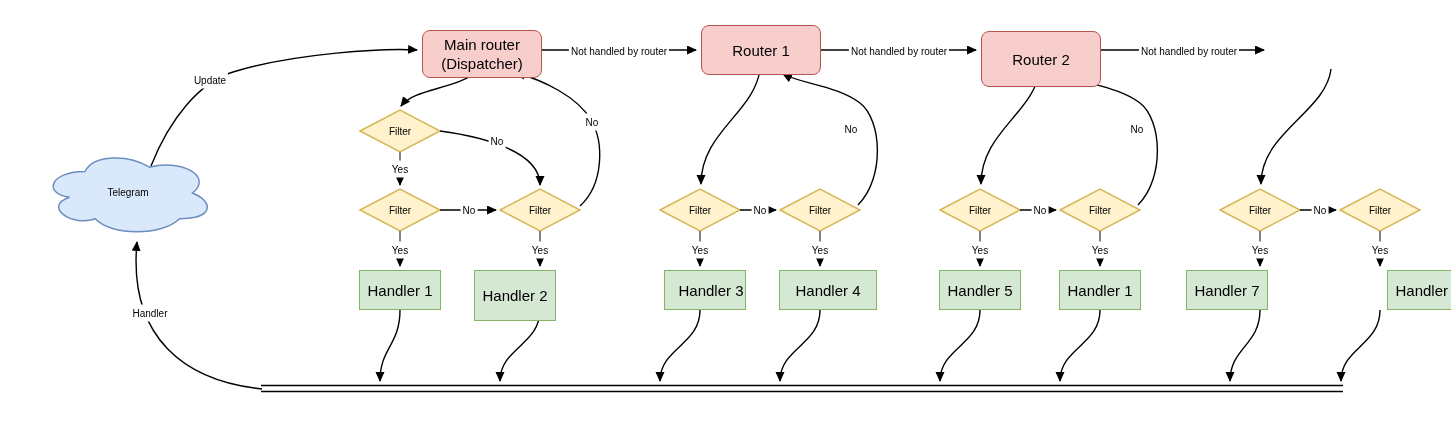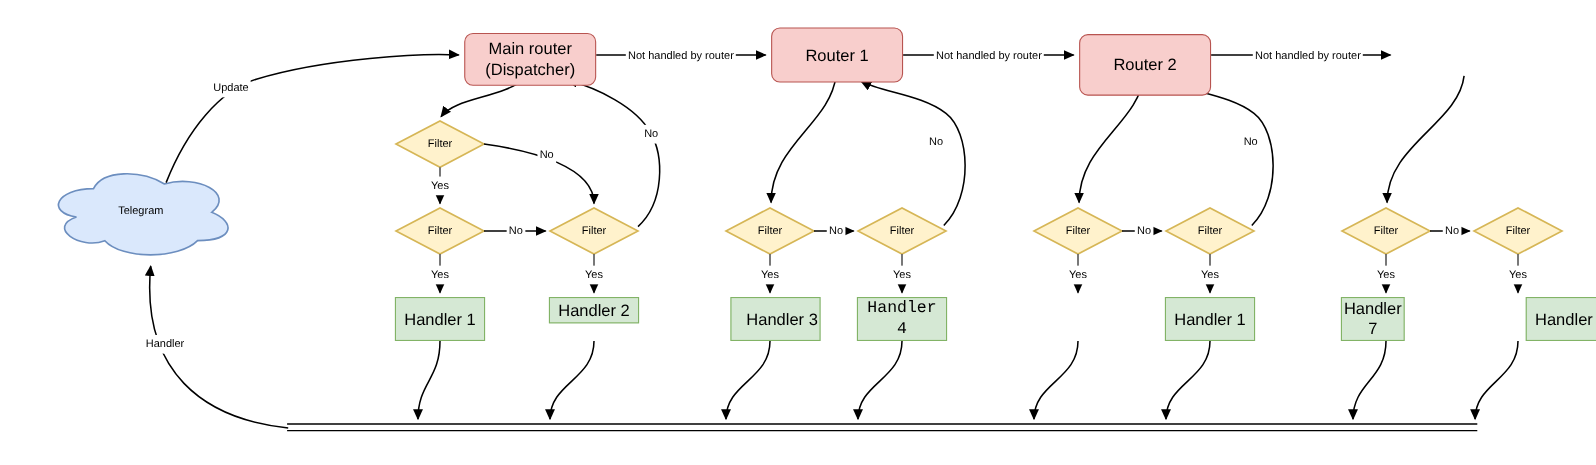--- a/index.html
+++ b/index.html
@@ -113,33 +113,36 @@
   <div class="node router" style="left:701px;top:25px;width:120px;height:50px;">
     <span>Router 1</span>
   </div>
   <div class="node router" style="left:981px;top:31px;width:120px;height:56px;">
     <span>Router 2</span>
   </div>
 
   <div class="node handler" style="left:359px;top:270px;width:82px;height:40px;">
     <span>Handler 1</span>
   </div>
-  <div class="node handler" style="left:499px;top:270px;width:82px;height:24px;text-align:center;">
+  <div class="node handler" style="left:474px;top:270px;width:82px;height:51px;text-align:center;">
     <span>Handler 2</span>
   </div>
   <div class="node handler" style="left:664px;top:270px;width:82px;height:40px;padding-left:12px;">
     <span>Handler 3</span>
   </div>
-  <div class="node handler" style="left:779px;top:270px;width:82px;height:40px;font-family:Liberation Mono, monospace;">
+  <div class="node handler" style="left:779px;top:270px;width:98px;height:40px;">
     <span>Handler 4</span>
+  </div>
+  <div class="node handler" style="left:939px;top:270px;width:82px;height:40px;">
+    <span>Handler 5</span>
   </div>
   <div class="node handler" style="left:1059px;top:270px;width:82px;height:40px;">
     <span>Handler 1</span>
   </div>
-  <div class="node handler" style="left:1219px;top:270px;width:58px;height:40px;">
+  <div class="node handler" style="left:1186px;top:270px;width:82px;height:40px;">
     <span>Handler 7</span>
   </div>
   <div class="node handler" style="left:1339px;top:270px;width:82px;height:40px;margin-left:48px;">
     <span>Handler 8</span>
   </div>
 
   <div class="lbl" style="left:128px;top:192px;">Telegram</div>
   <div class="lbl bg" style="left:210px;top:80px;">Update</div>
   <div class="lbl bg" style="left:150px;top:313px;">Handler</div>
 

